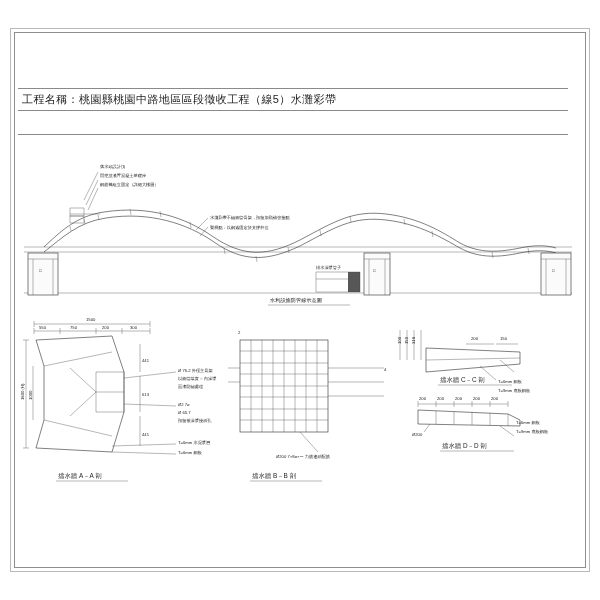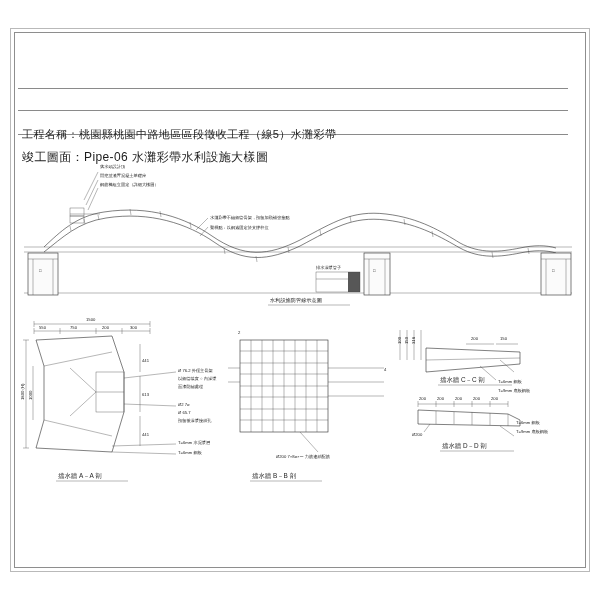--- a/index.html
+++ b/index.html
@@ -37,21 +37,20 @@
     border: 1px solid #8e8e8e;
     box-sizing: border-box;
   }
   
   .title-line {
     position: absolute;
     white-space: nowrap;
     color: #1c1c1c;
     font-size: 11px;
     letter-spacing: 0.4px;
-    margin-top: 35px;
   }
   #title-project { left: 22px; top: 92px; }
   #title-sheet   { left: 22px; top: 114px; font-size: 12px; }
   .title-rule {
     position: absolute;
     left: 18px;
     width: 550px;
     height: 0;
     border-top: 1px solid #8a8a8a;
   }
@@ -83,21 +82,20 @@
 <div id="sheet">
 
   <div class="frame-outer"></div>
   <div class="frame-inner"></div>
 
   <div class="title-rule" id="rule-1"></div>
   <div class="title-rule" id="rule-2"></div>
   <div class="title-rule" id="rule-3"></div>
 
   <div class="title-line" id="title-project">工程名稱：桃園縣桃園中路地區區段徵收工程（線5）水灘彩帶</div>
-  <div class="title-line" id="title-sheet">竣工圖面：Pipe-06 水灘彩帶水利設施大樣圖</div>
 
   <svg class="cad" width="600" height="600" viewBox="0 0 600 600">
 
     <g>
 
       <line class="ln-t" x1="24" y1="247" x2="572" y2="247"></line>
       <line class="ln-t" x1="24" y1="252" x2="572" y2="252"></line>
       <line class="ln-t" x1="24" y1="293" x2="572" y2="293"></line>
 
       <path class="ln" d="M44,247 C60,232 76,216 104,212 C150,205 186,218 212,236

